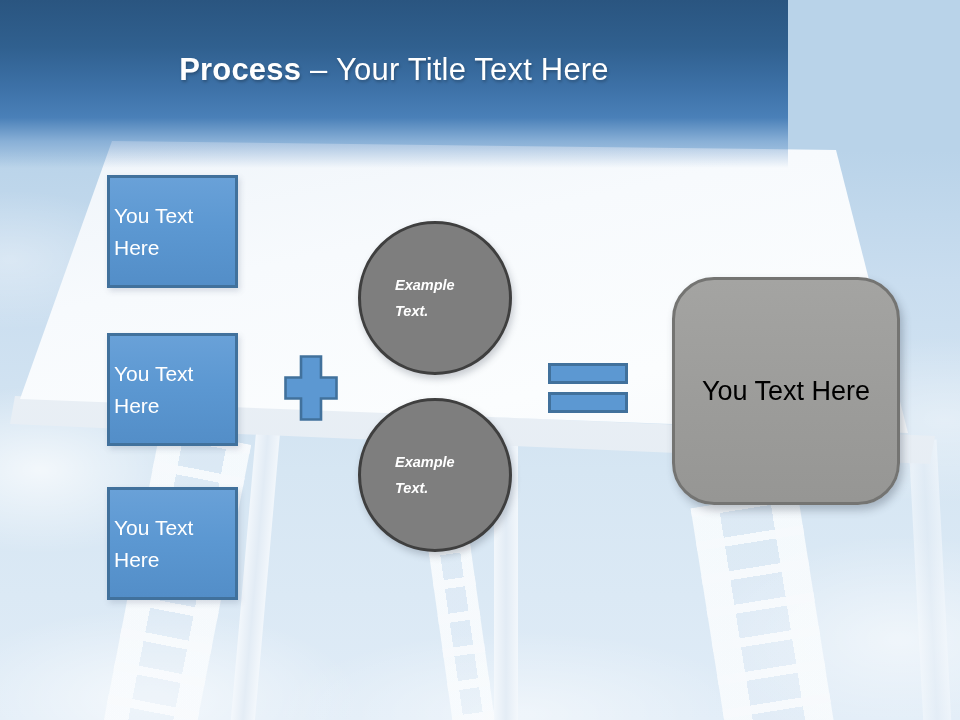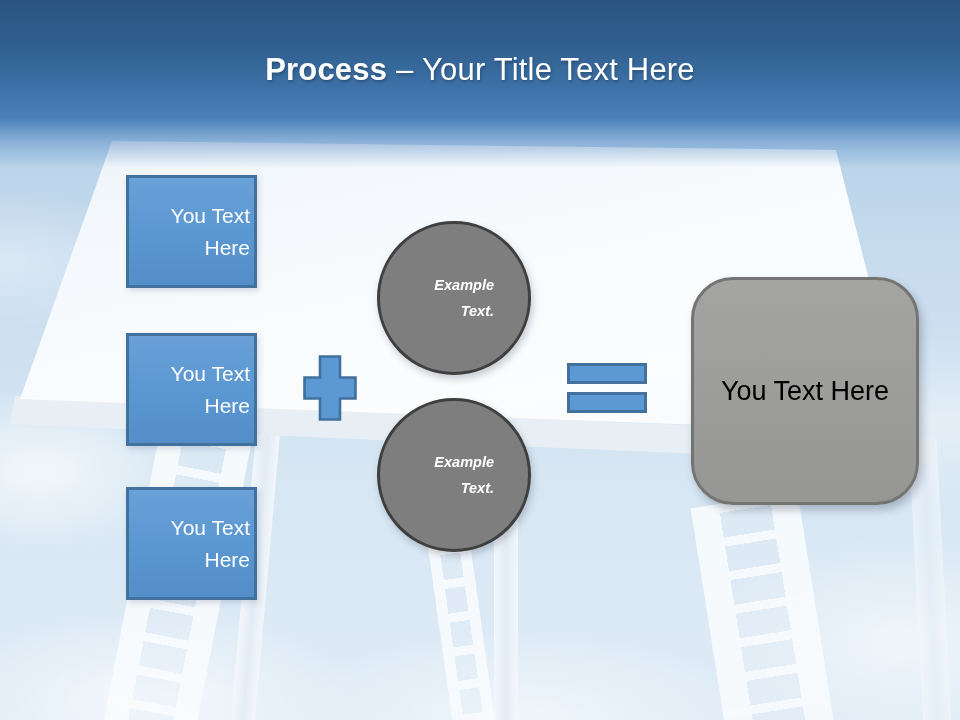--- a/index.html
+++ b/index.html
@@ -27,28 +27,28 @@
   .rail-b{left:494px; top:435px; width:24px;  height:290px;}
   .leg-c {left:690px; top:500px; width:108px; height:235px; transform:rotate(-9deg);  transform-origin:50% 0%;}
   .rail-c{left:916px; top:440px; width:28px;  height:285px; transform:rotate(-3deg); opacity:.6;}
   .beam{position:absolute;inset:0;z-index:2;
     clip-path:polygon(15px 396px,935px 436px,930px 464px,10px 424px);
     background:linear-gradient(180deg,#f2f6fa,#e1e9f1);}
   .billboard{position:absolute;inset:0;z-index:3;
     clip-path:polygon(112px 141px,836px 150px,908px 433px,20px 399px);
     background:linear-gradient(168deg,#dfe8f2 0%,#edf3f9 12%,#f7fafd 35%,#fbfdfe 55%,#f2f5f9 85%,#e9eef4 100%);}
   
-  .header{position:absolute;top:0;left:0;width:960px;height:168px;z-index:4;
+  .header{position:absolute;top:0;left:0;width:788px;height:168px;z-index:4;
     background:linear-gradient(180deg,var(--header-top) 0%,#30608f 28%,#3d71a7 52%,var(--header-bottom) 70%,rgba(88,140,196,.5) 84%,rgba(140,180,220,0) 100%);}
   .title{position:absolute;top:52px;left:0;width:100%;text-align:center;
     color:#fff;font-size:31px;letter-spacing:.2px;text-shadow:1px 2px 3px rgba(0,0,0,.25);}
   .title .kw{font-weight:bold;}
   .title .sep{margin:0 .28em;}
   
-  .shape{position:absolute;z-index:10;box-sizing:border-box;display:flex;align-items:center;justify-content:center;text-align:right;margin-left:19px;}
+  .shape{position:absolute;z-index:10;box-sizing:border-box;display:flex;align-items:center;justify-content:center;text-align:left;}
   .blue-box{left:107px;width:131px;height:113px;border:3px solid var(--accent-blue-border);
     background:linear-gradient(180deg,#69a1d8,var(--accent-blue-fill) 45%,#538ec8);
     color:#fff;font-size:21px;line-height:1.5;padding:4px;box-shadow:2px 3px 6px rgba(60,80,110,.18);}
   .bb1{top:175px;} .bb2{top:333px;} .bb3{top:487px;}
   .circle{left:358px;width:154px;height:154px;border-radius:50%;
     border:3px solid var(--circle-border);background:var(--circle-fill);
     color:#ffffff;font-size:14.5px;font-weight:bold;font-style:italic;line-height:1.8;
     padding:0 34px;box-shadow:2px 4px 7px rgba(50,60,75,.25);}
   .cc1{top:221px;} .cc2{top:398px;}
   .plus-wrap{left:284px;top:355px;width:54px;height:66px;}

